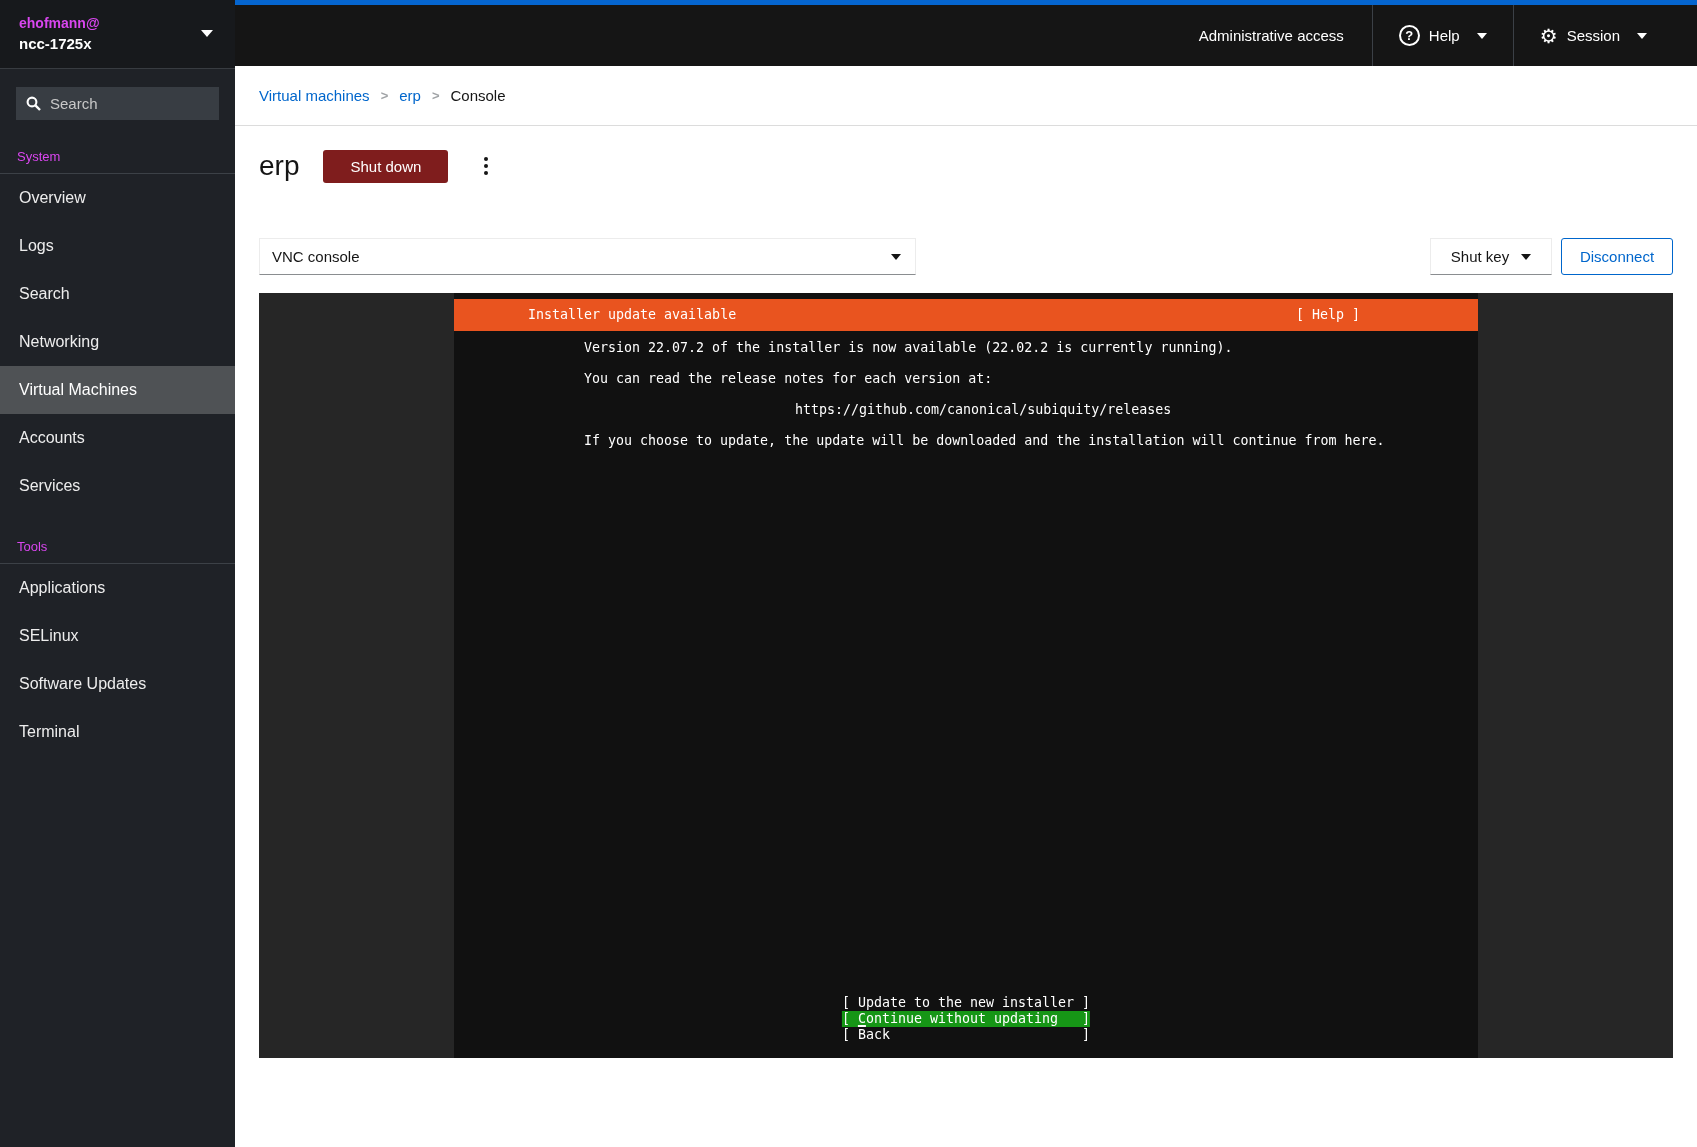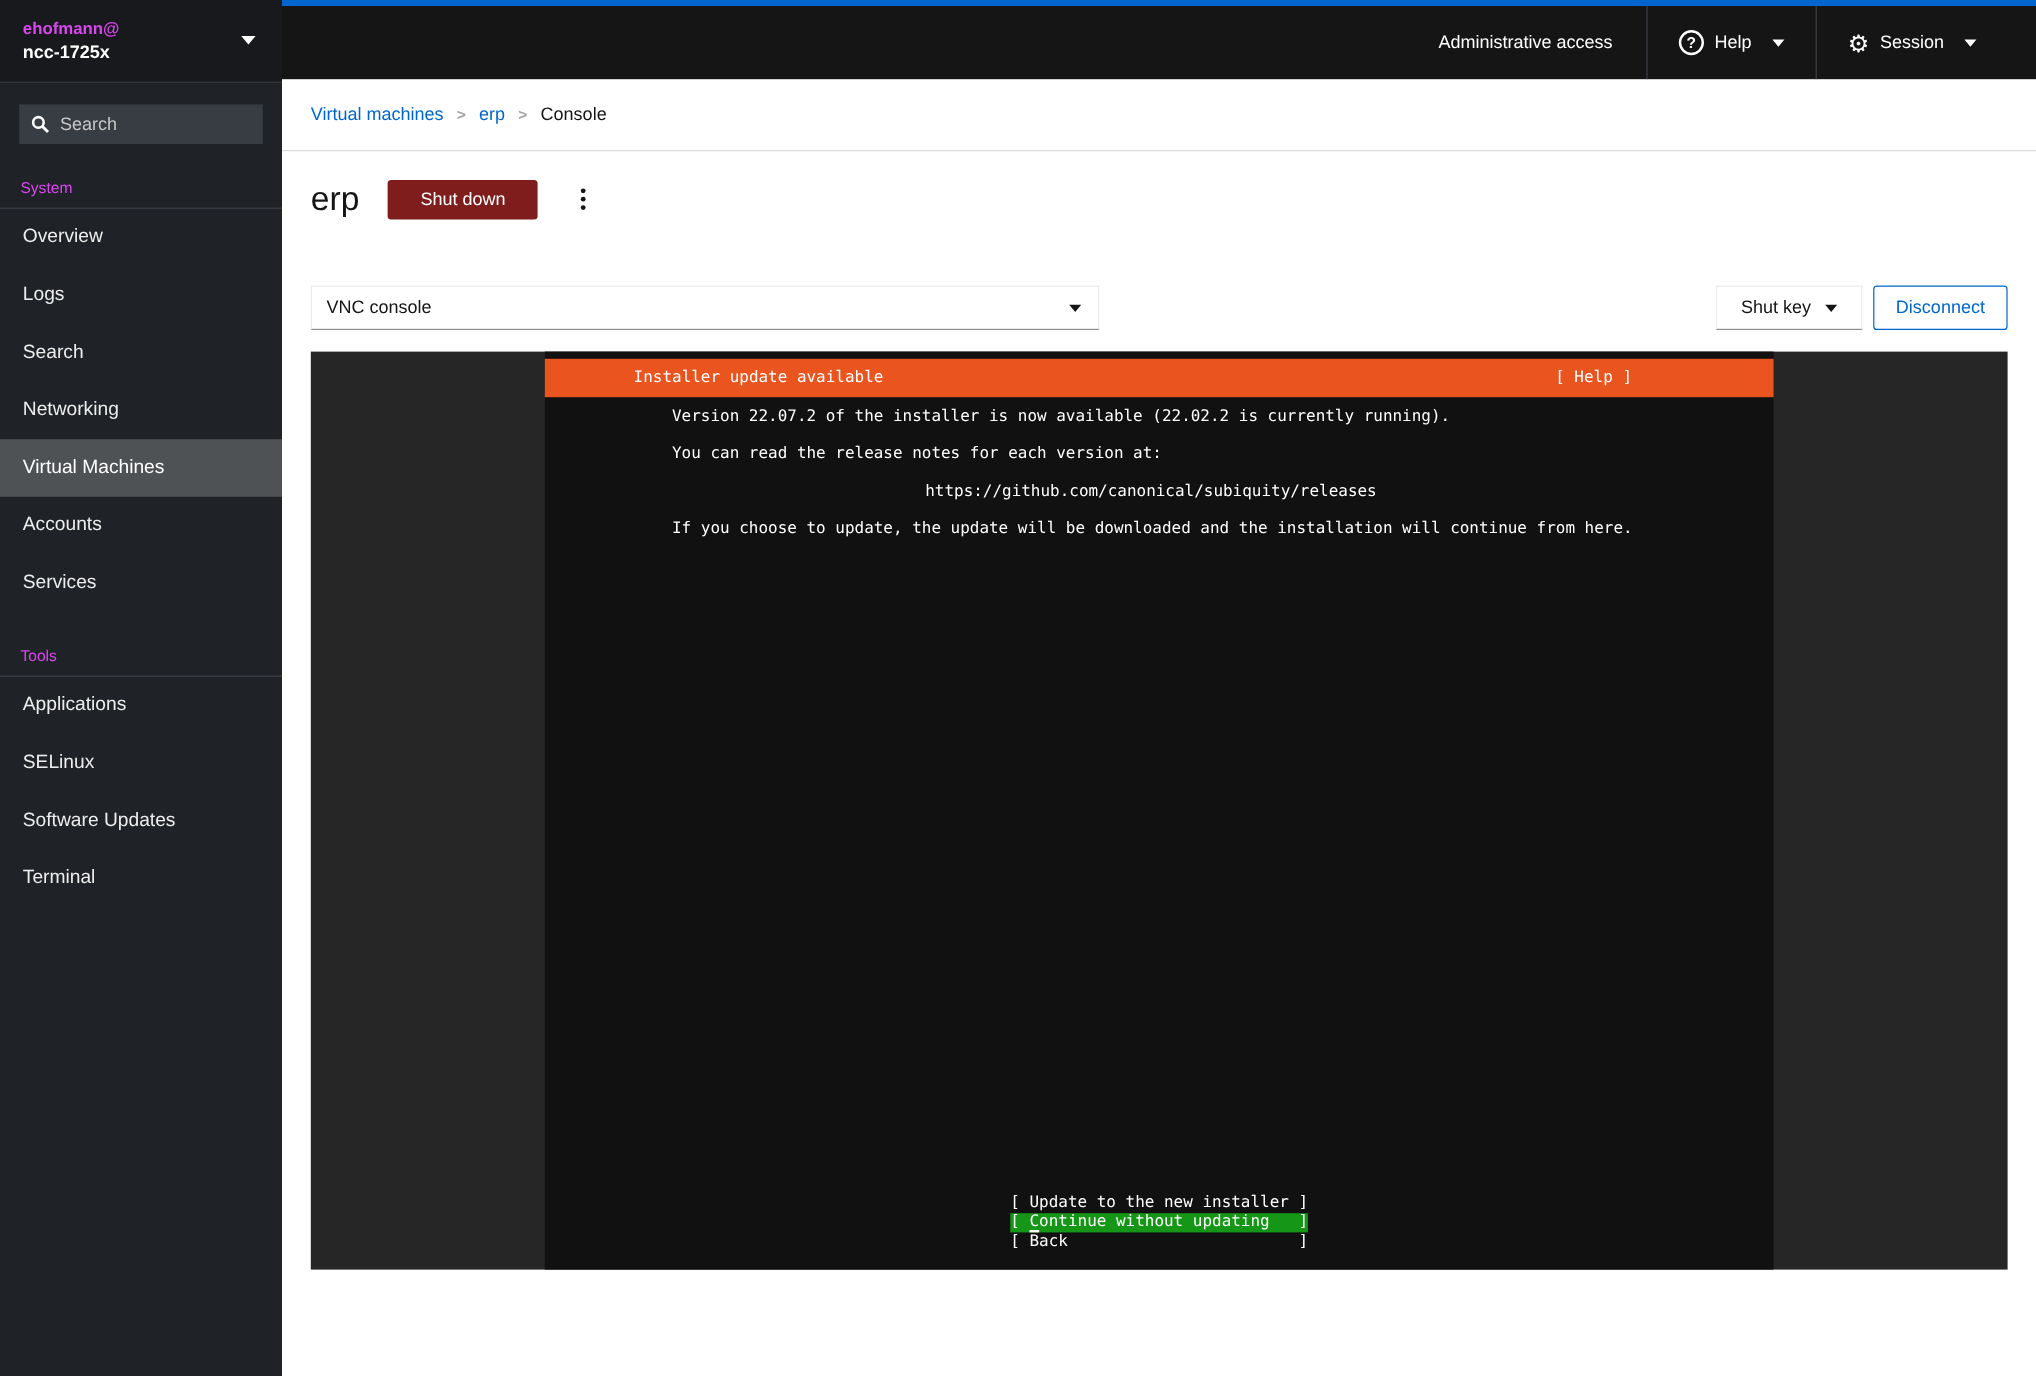--- a/index.html
+++ b/index.html
@@ -119,21 +119,21 @@
     width:1024px; height:765px; margin:0 auto; background:#111111; position:relative;
     font-family:"DejaVu Sans Mono", monospace; font-size:13.3px; line-height:16px; color:#ffffff;
   }
   .vnc-header {
     position:absolute; top:6px; left:0; width:100%; height:32px; background:#e9541f;
     display:flex; align-items:center;
   }
   .vnc-header .vnc-title { margin-left:74px; white-space:pre; }
   .vnc-header .vnc-help { margin-left:auto; margin-right:118px; white-space:pre; cursor:pointer; }
   .vnc-body { position:absolute; top:47px; left:0; width:100%; }
-  .vnc-line { padding-left:106px; margin-bottom:15px; white-space:pre; }
+  .vnc-line { padding-left:106px; margin-bottom:15px; white-space:pre;margin-left:24px; }
   .vnc-line.url { padding-left:317px; }
   .vnc-menu {
     position:absolute; top:702px; left:50%; transform:translateX(-50%);
   }
   .vnc-option { height:16px; white-space:pre; position:relative; cursor:pointer; }
   .vnc-option.selected { background:#169616; }
   .vnc-cursor {
     position:absolute; left:2ch; bottom:0; width:1ch; height:2px; background:#ffffff;
   }
 </style>

